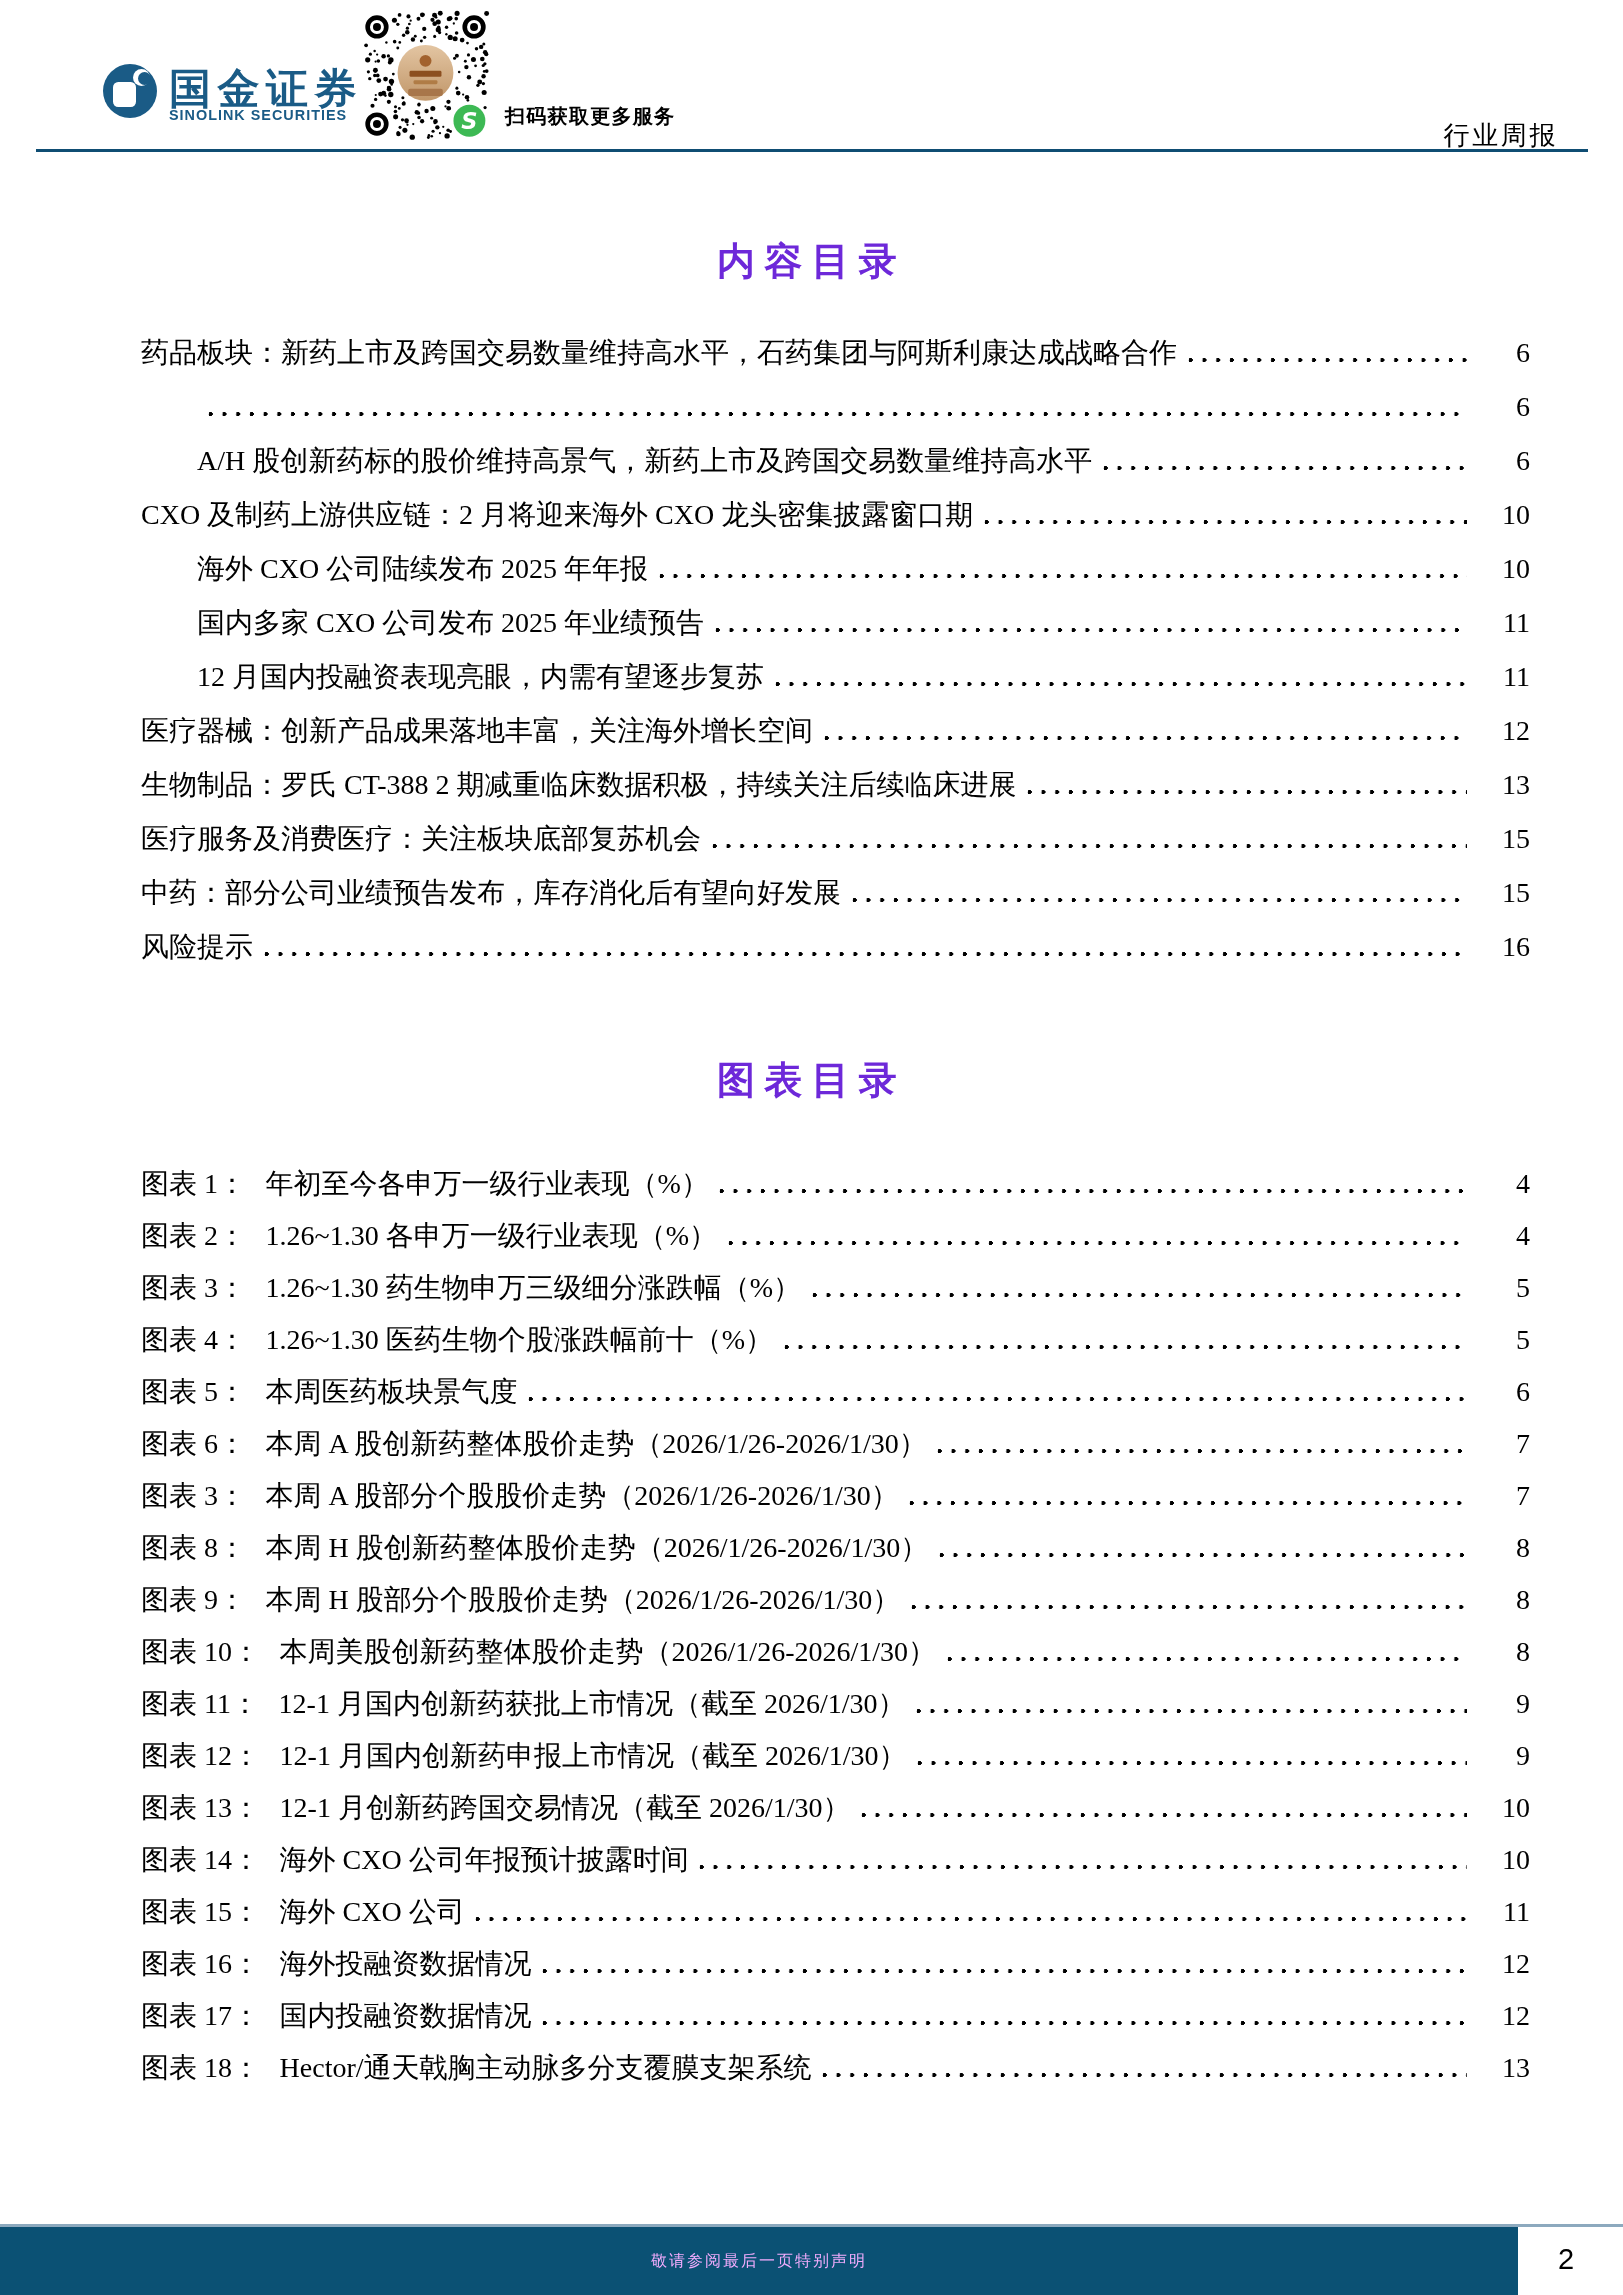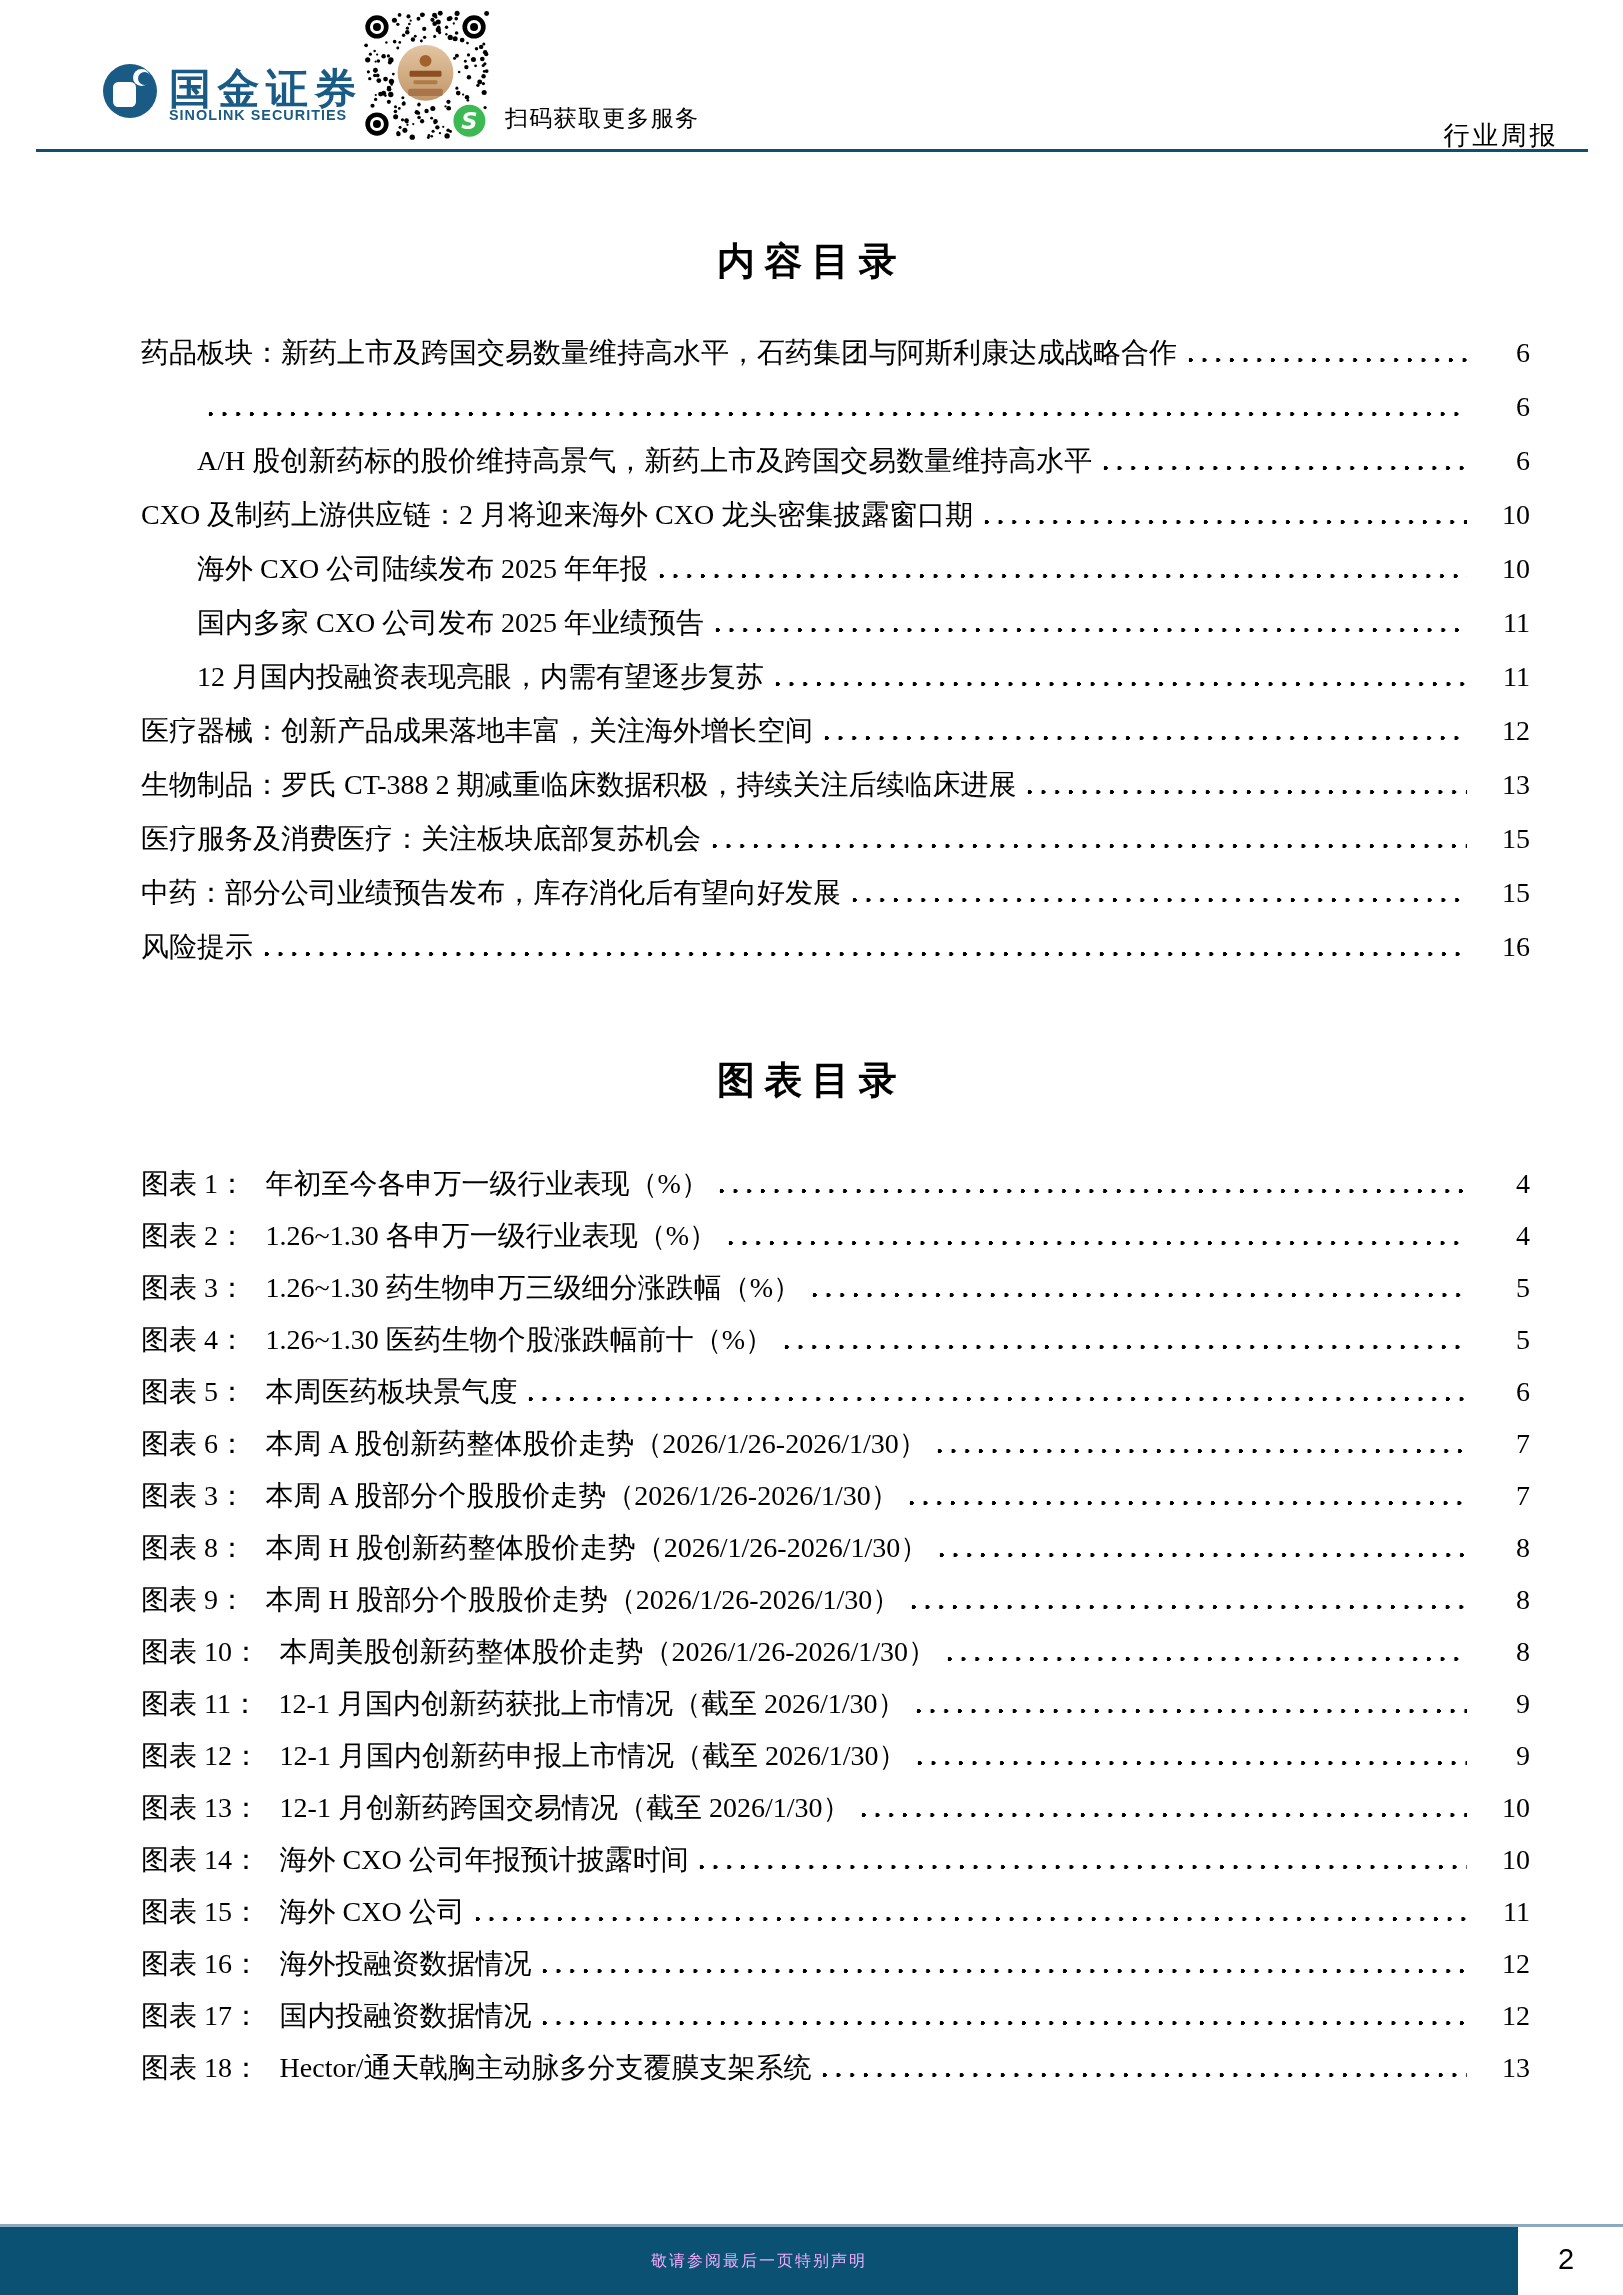--- a/index.html
+++ b/index.html
@@ -15,27 +15,27 @@
     background:#fff;border-radius:5.2px;}
   .logo-mark .notch{position:absolute;left:30px;top:5.2px;width:17px;height:17px;
     background:#fff;border-radius:50%;}
   .logo-mark .dot{position:absolute;left:35px;top:7.9px;width:13px;height:13px;
     background:#1A5B86;border-radius:50%;}
   .brand{position:absolute;left:169px;top:72px;color:#1A5B86;}
   .brand-cn{font-size:42px;font-weight:bold;letter-spacing:6.5px;line-height:34px;}
   .brand-en{font-size:14.4px;font-weight:bold;letter-spacing:1px;margin-top:1px;
     font-family:"Liberation Sans","DejaVu Sans",sans-serif;}
   .qr{position:absolute;left:359px;top:9.2px;width:133px;height:133px;}
-  .qr-caption{position:absolute;left:505px;top:103px;font-size:23px;font-weight:normal;
+  .qr-caption{position:absolute;left:505px;top:103px;font-size:20px;font-weight:bold;
     letter-spacing:1.3px;}
   .report-type{position:absolute;right:65px;top:118px;font-size:26px;letter-spacing:2.6px;}
   .header-rule{position:absolute;left:36px;top:149px;width:1552px;height:3.3px;background:#0F4D73;}
   
   .section-title{position:absolute;left:0;width:1623px;text-align:center;
-    color:#000000;font-size:38px;font-weight:bold;letter-spacing:9.2px;}
+    color:#6d28d9;font-size:38px;font-weight:bold;letter-spacing:9.2px;}
   #content-title{top:236px;}
   #figure-title{top:1055px;}
   
   .toc-list{position:absolute;left:141px;width:1389px;}
   #content-toc-list{top:315px;}
   #figure-toc-list{top:1148px;}
   .toc-row{display:flex;align-items:flex-end;}
   #content-toc-list .toc-row{height:54px;}
   #figure-toc-list .toc-row{height:52px;}
   .toc-row.indent{padding-left:56px;}

